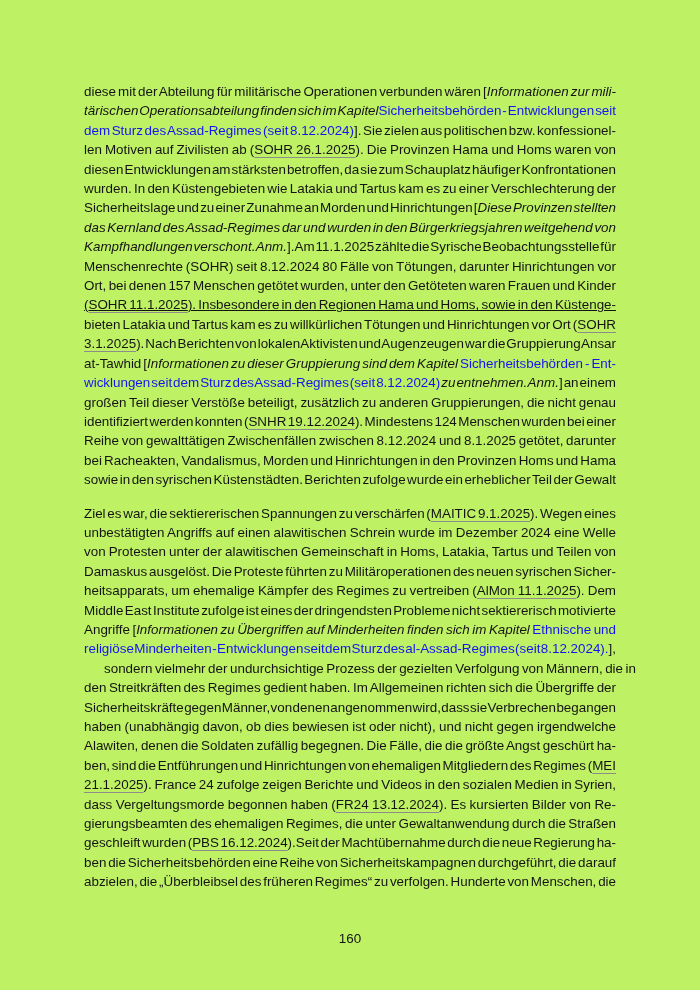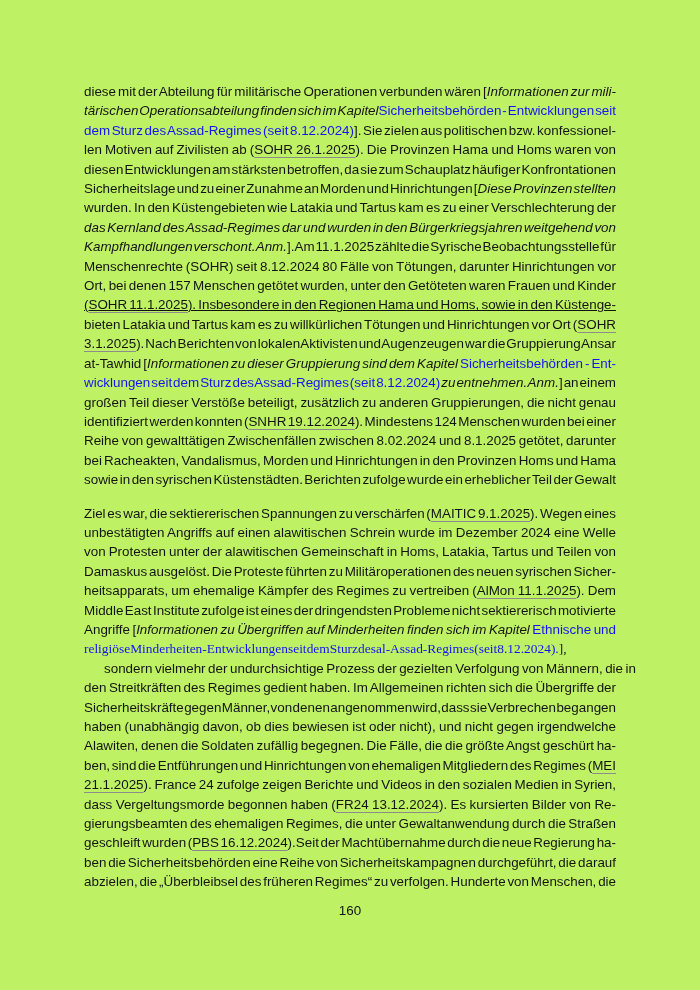--- a/index.html
+++ b/index.html
@@ -34,62 +34,62 @@
   .seg-b { color: var(--link-color, #1414f0); }
   .seg-u {
     text-decoration: underline;
     text-decoration-color: var(--citation-underline-color, #8c8c8c);
     text-decoration-thickness: 1px;
     text-underline-offset: 3px;
   }
   .page-number {
     position: absolute;
     left: 0;
-    top: 901px;
+    top: 929px;
     width: 700px;
     text-align: center;
     font-size: 13.4px;
     line-height: 19.42px;
     color: var(--text-color, #141414);
   }
 </style>
 </head>
 <body>
 
 <div class="page">
   <div class="textblock">
       <div class="line" style="word-spacing: -1.64062px;"><span class="line-inner"><span class="seg-n">diese mit der Abteilung für militärische Operationen verbunden wären [</span><span class="seg-i">Informationen zur mili-</span></span></div>
       <div class="line" style="word-spacing: -2.72656px;"><span class="line-inner"><span class="seg-i">tärischen Operationsabteilung finden sich im Kapitel</span><span class="seg-b">Sicherheitsbehörden - Entwicklungen seit</span></span></div>
       <div class="line" style="word-spacing: -2.11648px;"><span class="line-inner"><span class="seg-b">dem Sturz des Assad-Regimes (seit 8.12.2024)</span><span class="seg-n">]. Sie zielen aus politischen bzw. konfessionel-</span></span></div>
       <div class="line" style="word-spacing: -0.643029px;"><span class="line-inner"><span class="seg-n">len Motiven auf Zivilisten ab (</span><span class="seg-u">SOHR 26.1.2025</span><span class="seg-n">). Die Provinzen Hama und Homs waren von</span></span></div>
       <div class="line" style="word-spacing: -2.67813px;"><span class="line-inner"><span class="seg-n">diesen Entwicklungen am stärksten betroffen, da sie zum Schauplatz häufiger Konfrontationen</span></span></div>
+      <div class="line" style="word-spacing: -1.43149px;"><span class="line-inner"><span class="seg-n">wurden. In den Küstengebieten wie Latakia und Tartus kam es zu einer Verschlechterung der</span></span></div>
       <div class="line" style="word-spacing: -2.59233px;"><span class="line-inner"><span class="seg-n">Sicherheitslage und zu einer Zunahme an Morden und Hinrichtungen [</span><span class="seg-i">Diese Provinzen stellten</span></span></div>
-      <div class="line" style="word-spacing: -1.43149px;"><span class="line-inner"><span class="seg-n">wurden. In den Küstengebieten wie Latakia und Tartus kam es zu einer Verschlechterung der</span></span></div>
       <div class="line" style="word-spacing: -1.93892px;"><span class="line-inner"><span class="seg-i">das Kernland des Assad-Regimes dar und wurden in den Bürgerkriegsjahren weitgehend von</span></span></div>
       <div class="line" style="word-spacing: -2.84028px;"><span class="line-inner"><span class="seg-i">Kampfhandlungen verschont. Anm.</span><span class="seg-n">]. Am 11.1.2025 zählte die Syrische Beobachtungsstelle für</span></span></div>
       <div class="line" style="word-spacing: -0.889062px;"><span class="line-inner"><span class="seg-n">Menschenrechte (SOHR) seit 8.12.2024 80 Fälle von Tötungen, darunter Hinrichtungen vor</span></span></div>
       <div class="line" style="word-spacing: -1.39423px;"><span class="line-inner"><span class="seg-n">Ort, bei denen 157 Menschen getötet wurden, unter den Getöteten waren Frauen und Kinder</span></span></div>
       <div class="line" style="word-spacing: -1.55078px; text-decoration: underline;"><span class="line-inner"><span class="seg-n">(</span><span class="seg-u">SOHR 11.1.2025</span><span class="seg-n">). Insbesondere in den Regionen Hama und Homs, sowie in den Küstenge-</span></span></div>
       <div class="line" style="word-spacing: -1.69471px;"><span class="line-inner"><span class="seg-n">bieten Latakia und Tartus kam es zu willkürlichen Tötungen und Hinrichtungen vor Ort (</span><span class="seg-u">SOHR</span></span></div>
       <div class="line" style="word-spacing: -2.73011px;"><span class="line-inner"><span class="seg-u">3.1.2025</span><span class="seg-n">). Nach Berichten von lokalen Aktivisten und Augenzeugen war die Gruppierung Ansar</span></span></div>
       <div class="line" style="word-spacing: -1.65938px;"><span class="line-inner"><span class="seg-n">at-Tawhid [</span><span class="seg-i">Informationen zu dieser Gruppierung sind dem Kapitel </span><span class="seg-b">Sicherheitsbehörden - Ent-</span></span></div>
       <div class="line" style="word-spacing: -2.70443px;"><span class="line-inner"><span class="seg-b">wicklungen seit dem Sturz des Assad-Regimes (seit 8.12.2024) </span><span class="seg-i">zu entnehmen. Anm.</span><span class="seg-n">] an einem</span></span></div>
       <div class="line" style="word-spacing: -0.879261px;"><span class="line-inner"><span class="seg-n">großen Teil dieser Verstöße beteiligt, zusätzlich zu anderen Gruppierungen, die nicht genau</span></span></div>
       <div class="line" style="word-spacing: -2.25625px;"><span class="line-inner"><span class="seg-n">identifiziert werden konnten (</span><span class="seg-u">SNHR 19.12.2024</span><span class="seg-n">). Mindestens 124 Menschen wurden bei einer</span></span></div>
-      <div class="line" style="word-spacing: -1.02257px;"><span class="line-inner"><span class="seg-n">Reihe von gewalttätigen Zwischenfällen zwischen 8.02.2024 und 8.1.2025 getötet, darunter</span></span></div>
+      <div class="line" style="word-spacing: -1.02257px;"><span class="line-inner"><span class="seg-n">Reihe von gewalttätigen Zwischenfällen zwischen 8.12.2024 und 8.1.2025 getötet, darunter</span></span></div>
       <div class="line" style="word-spacing: -1.55256px;"><span class="line-inner"><span class="seg-n">bei Racheakten, Vandalismus, Morden und Hinrichtungen in den Provinzen Homs und Hama</span></span></div>
       <div class="line" style="word-spacing: -2.23047px;"><span class="line-inner"><span class="seg-n">sowie in den syrischen Küstenstädten. Berichten zufolge wurde ein erheblicher Teil der Gewalt</span></span></div>
       <div class="line" style="word-spacing: -1.95881px; margin-top: 14px;"><span class="line-inner"><span class="seg-n">Ziel es war, die sektiererischen Spannungen zu verschärfen (</span><span class="seg-u">MAITIC 9.1.2025</span><span class="seg-n">). Wegen eines</span></span></div>
       <div class="line" style="word-spacing: -0.380682px;"><span class="line-inner"><span class="seg-n">unbestätigten Angriffs auf einen alawitischen Schrein wurde im Dezember 2024 eine Welle</span></span></div>
       <div class="line" style="word-spacing: -0.657552px;"><span class="line-inner"><span class="seg-n">von Protesten unter der alawitischen Gemeinschaft in Homs, Latakia, Tartus und Teilen von</span></span></div>
       <div class="line" style="word-spacing: -1.95312px;"><span class="line-inner"><span class="seg-n">Damaskus ausgelöst. Die Proteste führten zu Militäroperationen des neuen syrischen Sicher-</span></span></div>
       <div class="line" style="word-spacing: -0.590625px;"><span class="line-inner"><span class="seg-n">heitsapparats, um ehemalige Kämpfer des Regimes zu vertreiben (</span><span class="seg-u">AlMon 11.1.2025</span><span class="seg-n">). Dem</span></span></div>
       <div class="line" style="word-spacing: -2.38352px;"><span class="line-inner"><span class="seg-n">Middle East Institute zufolge ist eines der dringendsten Probleme nicht sektiererisch motivierte</span></span></div>
       <div class="line" style="word-spacing: -1.21733px;"><span class="line-inner"><span class="seg-n">Angriffe [</span><span class="seg-i">Informationen zu Übergriffen auf Minderheiten finden sich im Kapitel </span><span class="seg-b">Ethnische und</span></span></div>
-      <div class="line" style="word-spacing: -3.29219px; font-family: Liberation Serif, serif;"><span class="line-inner"><span class="seg-b">religiöse Minderheiten - Entwicklungen seit dem Sturz des al-Assad-Regimes (seit 8.12.2024).</span><span class="seg-n">],</span></span></div>
+      <div class="line" style="word-spacing: -3.29219px;"><span class="line-inner"><span class="seg-b">religiöse Minderheiten - Entwicklungen seit dem Sturz des al-Assad-Regimes (seit 8.12.2024).</span><span class="seg-n">],</span></span></div>
       <div class="line" style="word-spacing: -1.17045px; margin-left: 20px;"><span class="line-inner"><span class="seg-n">sondern vielmehr der undurchsichtige Prozess der gezielten Verfolgung von Männern, die in</span></span></div>
       <div class="line" style="word-spacing: -1.17578px;"><span class="line-inner"><span class="seg-n">den Streitkräften des Regimes gedient haben. Im Allgemeinen richten sich die Übergriffe der</span></span></div>
       <div class="line" style="word-spacing: -3.30156px;"><span class="line-inner"><span class="seg-n">Sicherheitskräfte gegen Männer, von denen angenommen wird, dass sie Verbrechen begangen</span></span></div>
       <div class="line" style="word-spacing: -0.334635px;"><span class="line-inner"><span class="seg-n">haben (unabhängig davon, ob dies bewiesen ist oder nicht), und nicht gegen irgendwelche</span></span></div>
       <div class="line" style="word-spacing: -1.16466px;"><span class="line-inner"><span class="seg-n">Alawiten, denen die Soldaten zufällig begegnen. Die Fälle, die die größte Angst geschürt ha-</span></span></div>
       <div class="line" style="word-spacing: -1.98438px;"><span class="line-inner"><span class="seg-n">ben, sind die Entführungen und Hinrichtungen von ehemaligen Mitgliedern des Regimes (</span><span class="seg-u">MEI</span></span></div>
       <div class="line" style="word-spacing: -1.03245px;"><span class="line-inner"><span class="seg-u">21.1.2025</span><span class="seg-n">). France 24 zufolge zeigen Berichte und Videos in den sozialen Medien in Syrien,</span></span></div>
       <div class="line" style="word-spacing: -0.321875px;"><span class="line-inner"><span class="seg-n">dass Vergeltungsmorde begonnen haben (</span><span class="seg-u">FR24 13.12.2024</span><span class="seg-n">). Es kursierten Bilder von Re-</span></span></div>
       <div class="line" style="word-spacing: -1.18403px;"><span class="line-inner"><span class="seg-n">gierungsbeamten des ehemaligen Regimes, die unter Gewaltanwendung durch die Straßen</span></span></div>
       <div class="line" style="word-spacing: -2.10938px;"><span class="line-inner"><span class="seg-n">geschleift wurden (</span><span class="seg-u">PBS 16.12.2024</span><span class="seg-n">).Seit der Machtübernahme durch die neue Regierung ha-</span></span></div>

